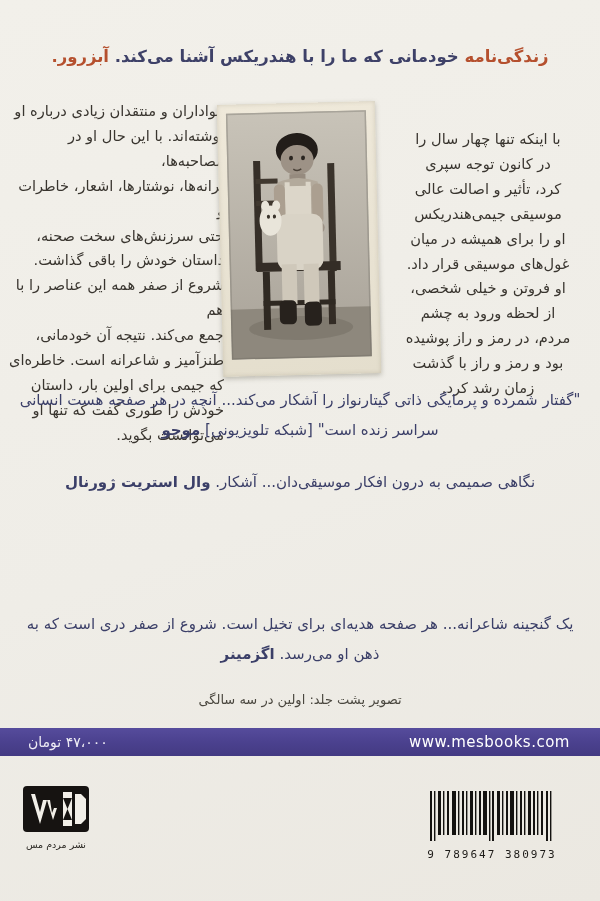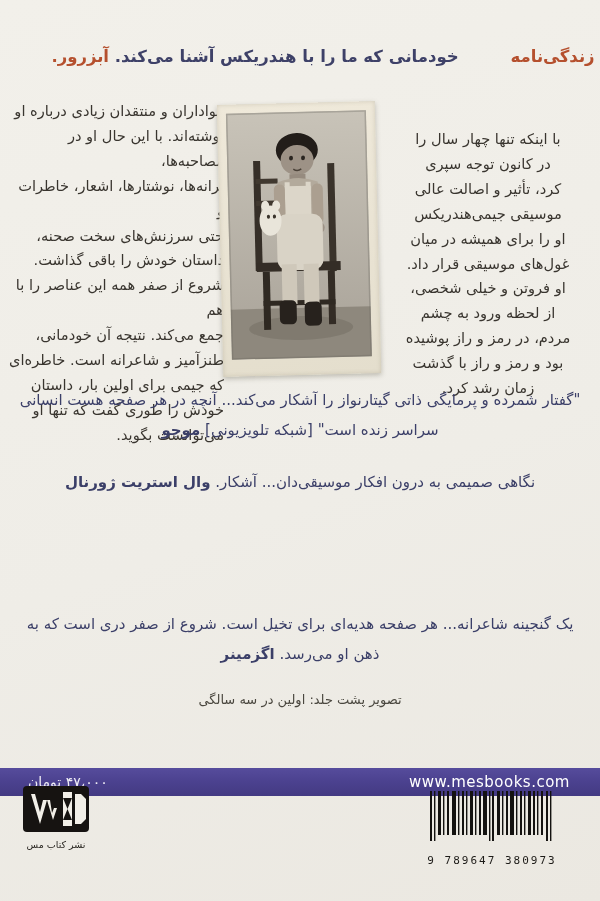--- a/index.html
+++ b/index.html
@@ -16,21 +16,21 @@
     direction:rtl;
   }
   
   .top-quote{
     position:absolute;top:47px;left:0;right:0;
     text-align:center;
     font-size:16.5px;font-weight:bold;
     letter-spacing:0;
     color:#3e4168;
   }
-  .top-quote .accent{color:#b5502e;margin-left:46px;}
+  .top-quote .accent{color:#b5502e;}
   
   .col{
     position:absolute;top:99px;
     font-size:14.6px;
     line-height:24.9px;
     color:#39352f;
     white-space:pre-line;
   }
   .col-right{right:4px;width:216px;text-align:center;margin-top:28px;}
   .col-left{left:8px;width:216px;text-align:right;}
@@ -60,21 +60,20 @@
   
   .caption{
     position:absolute;top:692px;left:0;right:0;
     text-align:center;
     font-size:13px;color:#4a473f;
   }
   
   .footer-bar{
     position:absolute;top:728px;left:0;right:0;height:28px;
     background:linear-gradient(180deg,#564c9c 0%,#4c4290 45%,#433a82 100%);
-    margin-top:40px;
   }
   .price{
     position:absolute;left:28px;top:0;height:28px;line-height:28px;
     color:#efedf5;font-size:14px;
   }
   .website{
     position:absolute;right:30px;top:0;height:28px;line-height:28px;
     color:#ffffff;font-size:15px;font-weight:normal;
     direction:ltr;letter-spacing:.5px;
   }
@@ -89,21 +88,21 @@
   }
   
   .barcode{
     position:absolute;right:38px;top:791px;width:140px;
     text-align:center;direction:ltr;
   }
   .barcode-digits{
     display:block;
     font-family:"DejaVu Sans Mono",monospace;
     font-size:11px;letter-spacing:2px;
-    color:#1d1b18;margin-top:7px;
+    color:#1d1b18;margin-top:1px;
   }
 </style>
 </head>
 <body>
 
 <div class="cover">
 
   <div class="top-quote">
     <span class="accent">زندگی‌نامه</span>
     <span> خودمانی که ما را با هندریکس آشنا می‌کند. </span>
@@ -209,21 +208,21 @@
     <svg width="66" height="46" viewBox="0 0 66 46">
       <rect x="0" y="0" width="66" height="46" rx="4" fill="#161311"></rect>
       <polygon points="8,8 17,38 24,14 20,14 17,26 12,8" fill="#f2efe8"></polygon>
       <polygon points="24,14 30,34 34,22 31,22 29,27 27,14" fill="#f2efe8"></polygon>
       <rect x="40" y="6" width="9" height="34" fill="#f2efe8"></rect>
       <polygon points="44.5,23 40,12 49,12" fill="#161311"></polygon>
       <polygon points="44.5,23 40,34 49,34" fill="#161311"></polygon>
       <rect x="52" y="8" width="6" height="30" fill="#f2efe8"></rect>
       <polygon points="58,8 63,13 63,33 58,38" fill="#f2efe8"></polygon>
     </svg>
-    <span class="publisher-label">نشر کتاب مس</span>
+    <span class="publisher-label">نشر مردم مس</span>
   </div>
 
   <div class="barcode">
     <svg width="140" height="52" viewBox="0 0 140 52">
       <rect x="8" y="0" width="2" height="50" fill="#141210"></rect>
       <rect x="12" y="0" width="1.4" height="50" fill="#141210"></rect>
       <rect x="16" y="0" width="3" height="44" fill="#141210"></rect>
       <rect x="21" y="0" width="1.4" height="44" fill="#141210"></rect>
       <rect x="25" y="0" width="2" height="44" fill="#141210"></rect>
       <rect x="30" y="0" width="4" height="44" fill="#141210"></rect>

